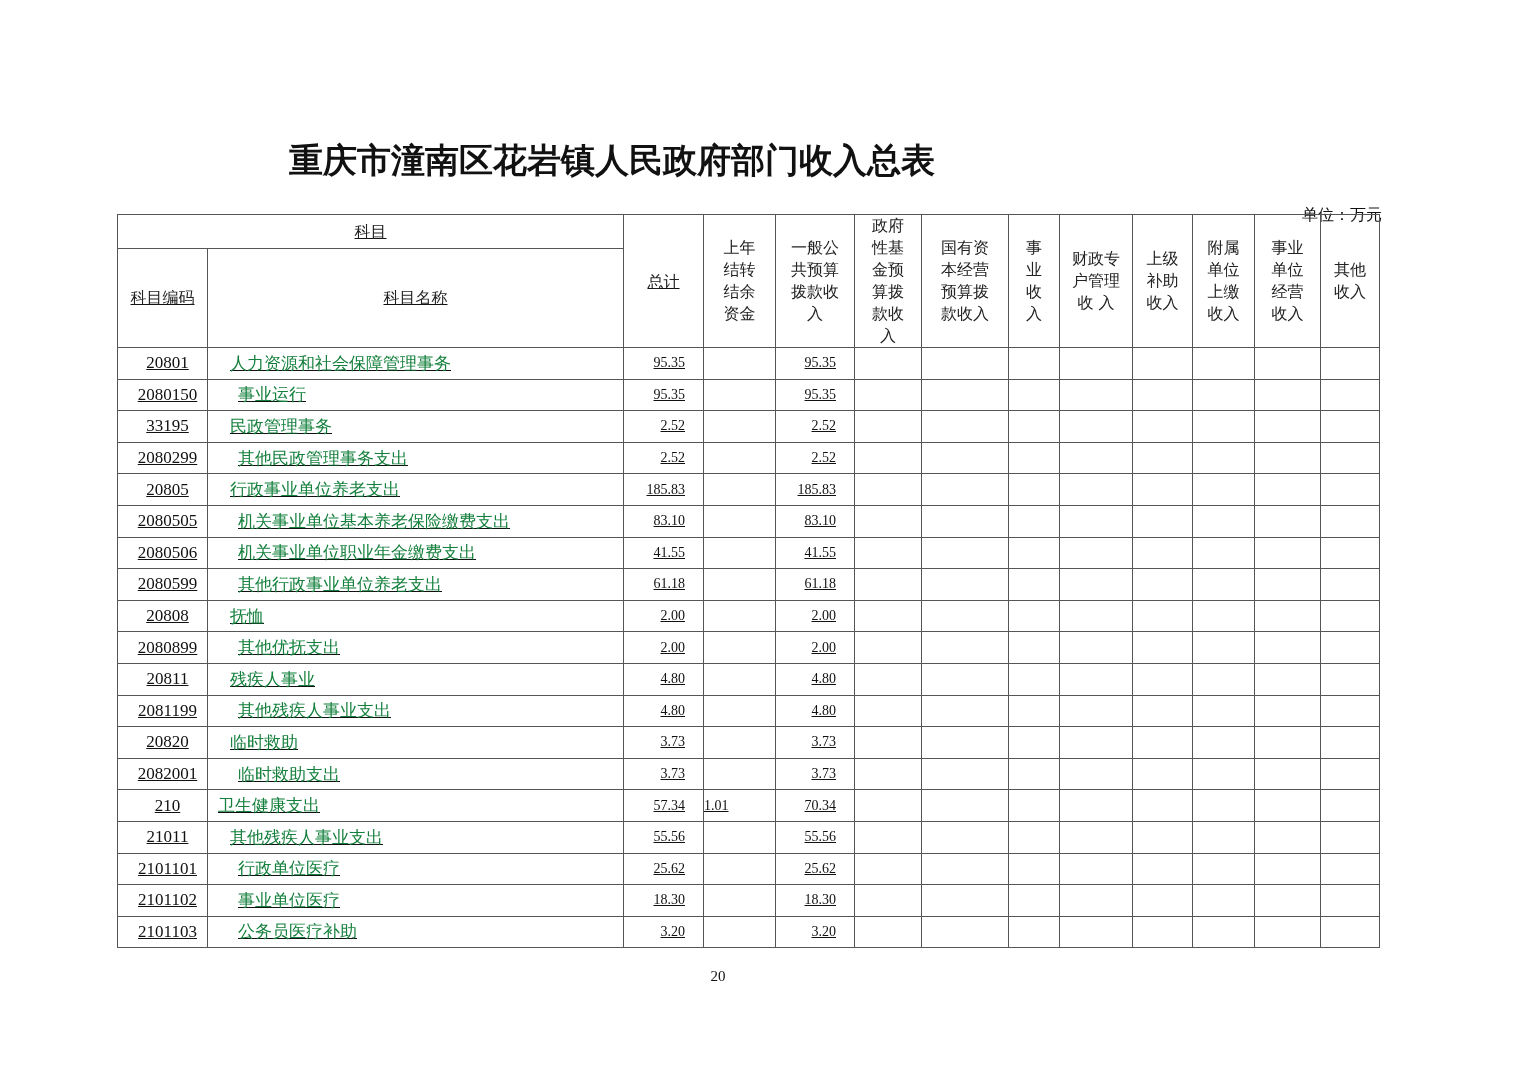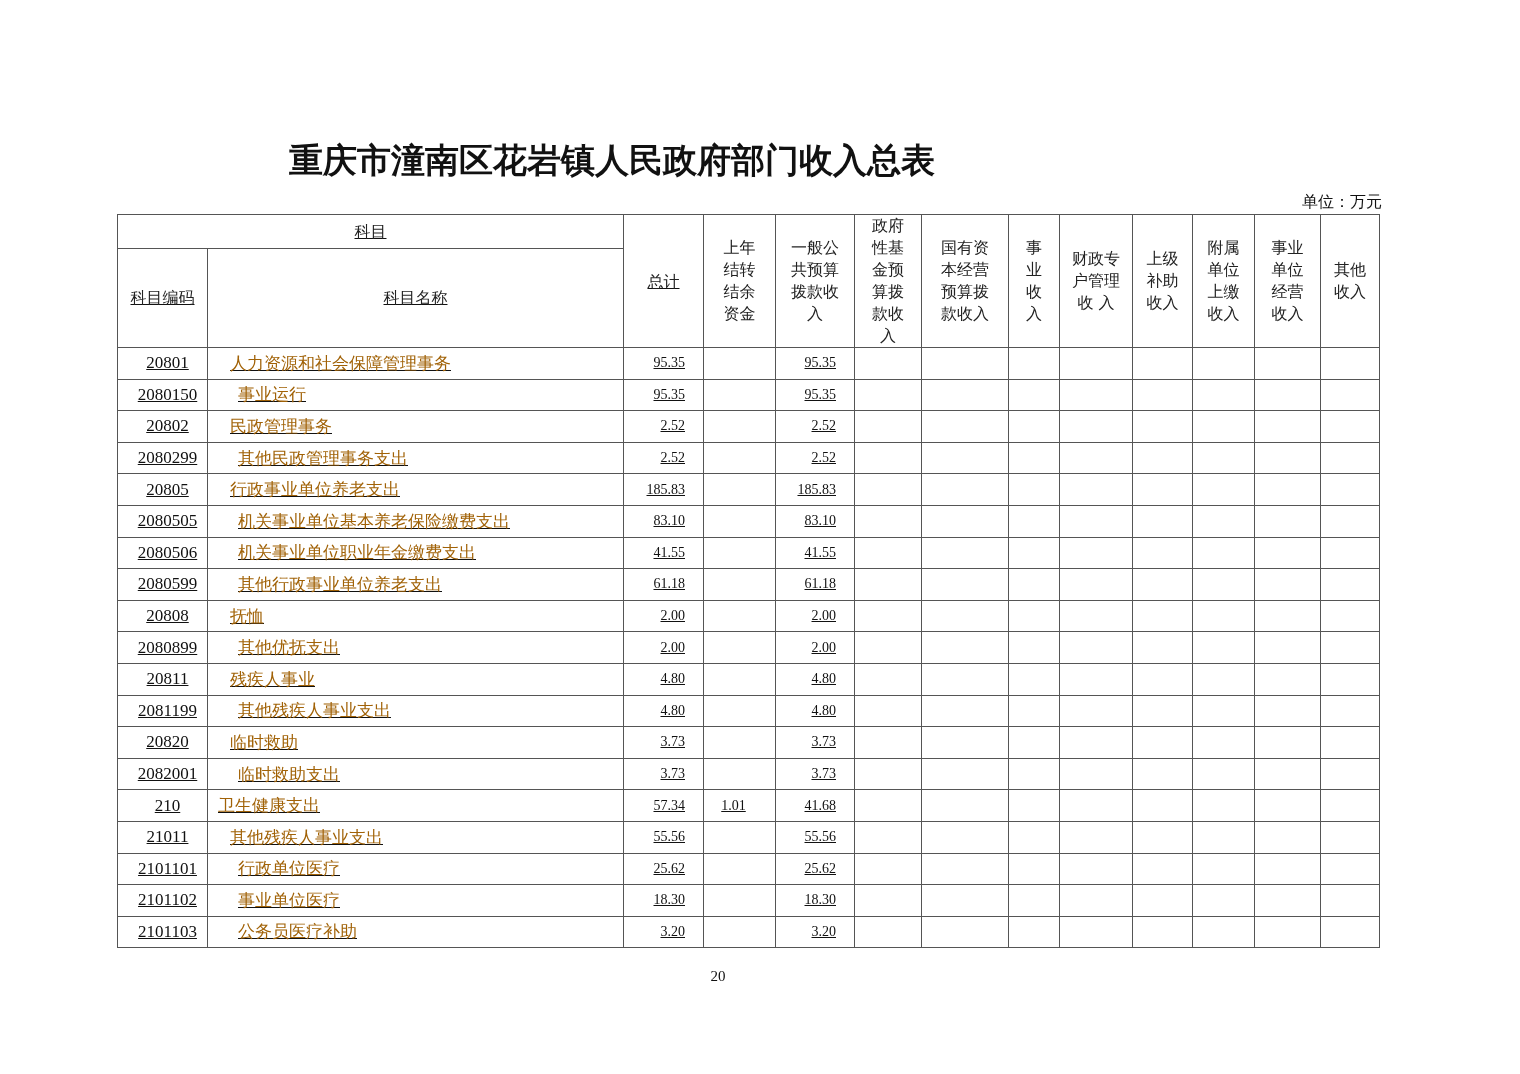--- a/index.html
+++ b/index.html
@@ -6,21 +6,21 @@
   body {
     width: 1520px; height: 1074px; position: relative; overflow: hidden;
     font-family: "DejaVu Serif", "Liberation Serif", serif; color: #111;
   }
   .title {
     position: absolute; left: 0; width: 1224px; top: 138px;
     text-align: center; font-size: 34px; font-weight: bold; letter-spacing: 0px;
     font-family: "DejaVu Serif", "Liberation Serif", serif;
   }
   .unit {
-    position: absolute; right: 138px; top: 192px; font-size: 16px;
+    position: absolute; right: 138px; top: 205px; font-size: 16px;
     font-family: "DejaVu Sans", "Liberation Sans", sans-serif;
   }
   table {
     position: absolute; left: 117px; top: 214px;
     border-collapse: collapse; table-layout: fixed; width: 1262px; text-decoration: underline;
   }
   td, th {
     border: 1px solid #555; padding: 0; overflow: hidden; white-space: nowrap;
   }
   th {
@@ -33,30 +33,30 @@
   th .stack { display: inline-block; width: 3.2em; word-break: break-all; line-height: 22px; }
   th .stack1 { display: inline-block; width: 1.1em; word-break: break-all; line-height: 22px; }
   tbody tr { height: 31.6px; }
   td.code {
     font-size: 17px; padding-left: 10px;
     font-family: "Liberation Serif", "DejaVu Serif", serif;
     text-align: center;
   }
   td.name {
     font-size: 17px;
-    font-family: "DejaVu Sans", "Liberation Sans", sans-serif; color: #a16207;
+    font-family: "DejaVu Sans", "Liberation Sans", sans-serif; color: #15803d;
   }
   td.name.l1 { padding-left: 10px; }
   td.name.l2 { padding-left: 22px; }
   td.name.l3 { padding-left: 30px; }
   td.num {
     text-align: right; padding-right: 18px; font-size: 14px;
     font-family: "Liberation Serif", "DejaVu Serif", serif;
   }
-  td.center { text-align: center; padding-right: 12px; }
+  td.center { text-align: left; padding-right: 12px; }
   .page-num {
     position: absolute; left: 0; width: 1436px; top: 968px; text-align: center;
     font-size: 15px; font-family: "Liberation Serif", "DejaVu Serif", serif;
   }
 </style>
 </head>
 <body>
 
 <div class="title">重庆市潼南区花岩镇人民政府部门收入总表</div>
 <div class="unit">单位：万元</div>
@@ -122,21 +122,21 @@
         <td></td>
         <td></td>
         <td></td>
         <td></td>
         <td></td>
         <td></td>
         <td></td>
         <td></td>
       </tr>
       <tr>
-        <td class="code">20802</td>
+        <td class="code">33195</td>
         <td class="name l2">民政管理事务</td>
         <td class="num">2.52</td>
         <td class="num center"></td>
         <td class="num">2.52</td>
         <td></td>
         <td></td>
         <td></td>
         <td></td>
         <td></td>
         <td></td>
@@ -306,21 +306,21 @@
         <td></td>
         <td></td>
         <td></td>
         <td></td>
       </tr>
       <tr>
         <td class="code">210</td>
         <td class="name l1">卫生健康支出</td>
         <td class="num">57.34</td>
         <td class="num center">1.01</td>
-        <td class="num">41.68</td>
+        <td class="num">70.34</td>
         <td></td>
         <td></td>
         <td></td>
         <td></td>
         <td></td>
         <td></td>
         <td></td>
         <td></td>
       </tr>
       <tr>

